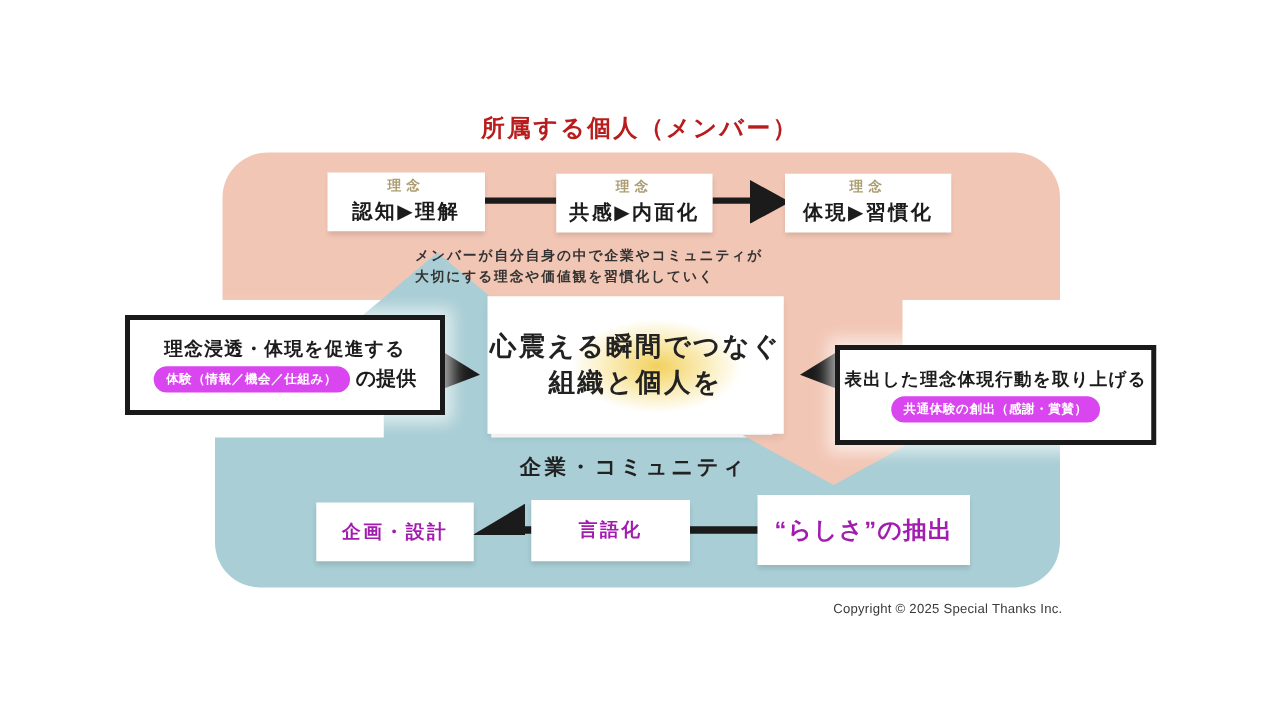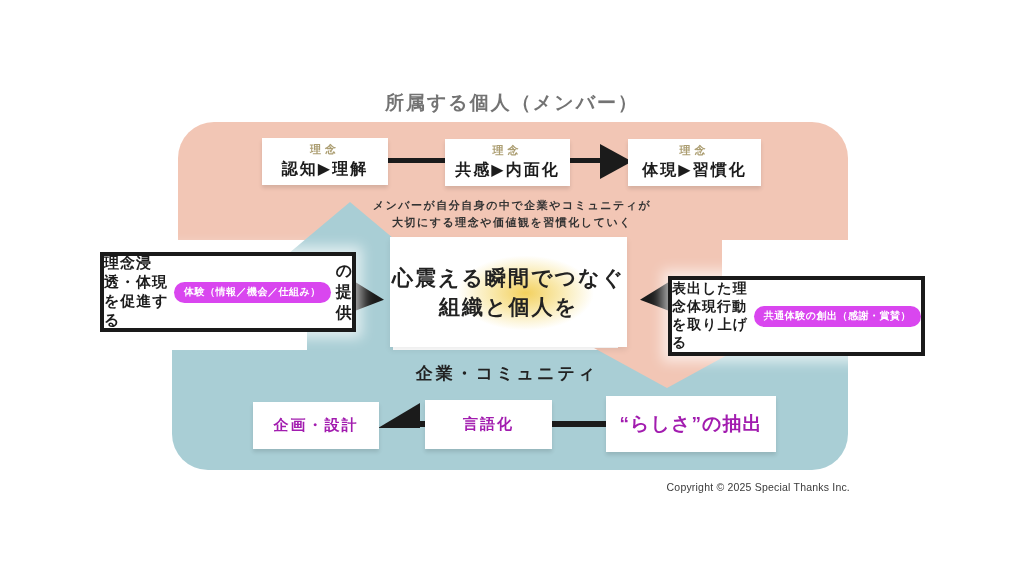--- a/index.html
+++ b/index.html
@@ -9,52 +9,52 @@
 
   
   .pink-body{left:178px;top:122px;width:670px;height:118px;background:#F2C6B5;border-radius:36px 36px 0 0;z-index:1;}
   .pink-shaft{left:618px;top:200px;width:104px;height:150px;background:#F2C6B5;z-index:2;}
   .pink-head{left:594px;top:348px;width:146px;height:40px;background:#F2C6B5;clip-path:polygon(0 0,100% 0,50% 100%);z-index:2;}
   .blue-body{left:172px;top:350px;width:676px;height:120px;background:#A9CED5;border-radius:0 0 36px 36px;z-index:1;}
   .blue-shaft{left:307px;top:248px;width:86px;height:106px;background:#A9CED5;z-index:2;}
   .blue-head{left:288px;top:202px;width:124px;height:52px;background:#A9CED5;clip-path:polygon(50% 0,100% 100%,0 100%);z-index:2;}
 
   .page-title{left:312px;top:90px;width:400px;text-align:center;font-size:19px;font-weight:bold;
-              letter-spacing:2px;color:#737373;z-index:6;}
+              letter-spacing:2px;color:#b91c1c;z-index:6;}
   .section-label{left:357px;top:362px;width:300px;text-align:center;font-size:17px;font-weight:bold;
               letter-spacing:3px;color:#222;z-index:3;}
 
   
   .step{background:#fff;box-shadow:0 3px 4px rgba(0,0,0,0.12);display:flex;flex-direction:column;
         align-items:center;justify-content:center;z-index:4;}
   .step .tag{font-size:11px;color:#AC9E72;letter-spacing:4px;font-weight:bold;line-height:13px;}
   .step .lbl{font-size:16px;font-weight:bold;letter-spacing:2px;margin-top:3px;color:#1c1c1c;}
   .b1{left:262px;top:138px;width:126px;height:47px;}
   .b2{left:445px;top:139px;width:125px;height:47px;}
   .b3{left:628px;top:139px;width:133px;height:47px;}
 
   .hline{background:#1b1b1b;z-index:3;}
   .tri-r{background:#1b1b1b;clip-path:polygon(0 0,100% 50%,0 100%);z-index:3;}
   .tri-l{background:#1b1b1b;clip-path:polygon(100% 0,0 100%,100% 100%);z-index:3;}
 
-  .caption{left:332px;top:197px;width:360px;text-align:center;font-size:11px;font-weight:bold;
+  .caption{left:332px;top:197px;width:360px;font-size:11px;font-weight:bold;
            color:#333;line-height:17px;letter-spacing:1.5px;z-index:6;}
 
   
   .center-box{left:390px;top:237px;width:237px;height:110px;background:#fff;z-index:4;
               box-shadow:0 3px 6px rgba(0,0,0,0.08);display:flex;align-items:center;justify-content:center;}
   .glow{position:absolute;left:48px;top:8px;width:175px;height:96px;
         background:radial-gradient(closest-side,rgba(242,206,85,0.95) 0%,rgba(246,222,130,0.55) 45%,rgba(255,255,255,0) 78%);}
   .center-text{position:relative;text-align:center;font-size:21px;font-weight:bold;letter-spacing:2px;
                line-height:29px;color:#222;}
 
   
   .callout{background:#fff;border:4px solid #1a1a1a;box-sizing:border-box;z-index:5;
-           box-shadow:0 0 12px 6px rgba(255,255,255,0.65);display:flex;flex-direction:row;
-           align-items:center;justify-content:flex-end;gap:4px;}
+           box-shadow:0 0 12px 6px rgba(255,255,255,0.65);display:flex;flex-direction:column;
+           align-items:center;justify-content:center;gap:4px;}
   .callout .l1{font-weight:bold;letter-spacing:1px;color:#1c1c1c;}
   .co-left{left:100px;top:252px;width:256px;height:80px;}
   .co-left .l1{font-size:15px;}
   .co-right{left:668px;top:252px;width:257px;height:80px;margin-top:24px;}
   .co-right .l1{font-size:14px;}
   .pill{background:#d946ef;color:#fff;border-radius:999px;padding:3px 10px 4px;font-size:10px;
         font-weight:bold;letter-spacing:0.5px;white-space:nowrap;}
   .pill-row{display:flex;align-items:center;}
   .pill-suffix{font-size:16px;font-weight:bold;margin-left:5px;color:#1c1c1c;}
   .ptr-right{left:352px;top:280px;width:32px;height:32px;background:#1a1a1a;

